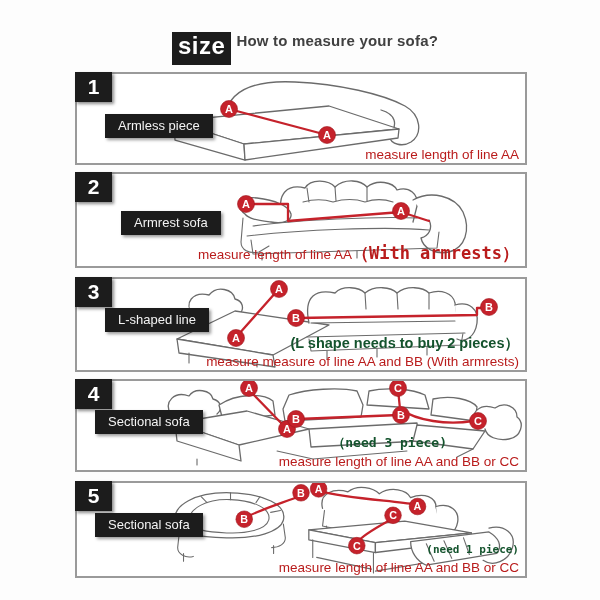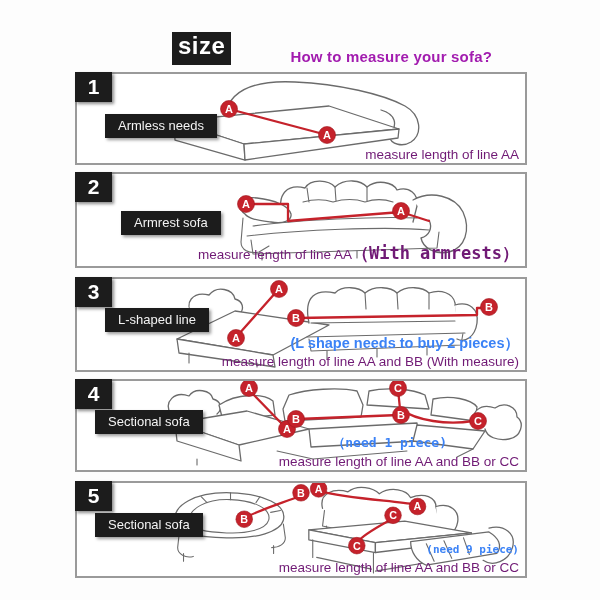--- a/index.html
+++ b/index.html
@@ -4,24 +4,24 @@
 <style>
   html,body{margin:0;padding:0;}
   body{
     width:600px;height:600px;background:#fdfdfd;
     font-family:"Liberation Sans",sans-serif;color:#222;
     -webkit-font-smoothing:antialiased;
   }
   .canvas{position:relative;width:600px;height:600px;overflow:hidden;background:#fdfdfd;}
 
   
-  .header{position:absolute;top:32px;left:172px;display:flex;align-items:flex-end;gap:15px;}
+  .header{position:absolute;top:32px;left:172px;display:flex;align-items:flex-start;gap:5px;}
   .size-badge{background:#1c1c1c;color:#fff;font-weight:bold;font-size:24px;line-height:1;
     padding:2px 6px 7px 6px;letter-spacing:0.5px;}
-  .header-title{font-size:15px;color:#a21caf;font-weight:600;letter-spacing:0.2px;margin-left:44px;}
+  .header-title{font-size:15px;color:#404040;font-weight:600;letter-spacing:0.2px;}
 
   
   .section{position:absolute;left:75px;width:452px;background:#fff;
     border:2px solid #9a9a9a;box-sizing:border-box;}
   .s1{top:72px;height:93px}
   .s2{top:172px;height:96px}
   .s3{top:277px;height:95px}
   .s4{top:379px;height:93px}
   .s5{top:481px;height:97px}
 
@@ -29,24 +29,24 @@
     color:#fff;font-size:21px;font-weight:bold;display:flex;align-items:center;justify-content:center;
     box-shadow:2px 2px 3px rgba(0,0,0,.45);z-index:4;}
   .type-label{position:absolute;background:#1c1c1c;color:#f3f3f3;font-size:13px;
     padding:4px 13px 5px;box-shadow:2px 2px 3px rgba(0,0,0,.4);z-index:4;white-space:nowrap;}
   .s1 .type-label{left:28px;top:40px}
   .s2 .type-label{left:44px;top:37px}
   .s3 .type-label{left:28px;top:29px}
   .s4 .type-label{left:18px;top:29px}
   .s5 .type-label{left:18px;top:30px}
 
-  .caption{position:absolute;right:6px;bottom:1px;font-size:13.5px;color:#701a75;
+  .caption{position:absolute;right:6px;bottom:1px;font-size:13.5px;color:#b91c1c;
     z-index:3;white-space:nowrap;}
   .mono{font-family:"DejaVu Sans Mono",monospace;font-size:17px;font-weight:600;}
-  .note{position:absolute;color:#3b82f6;font-weight:bold;z-index:3;white-space:nowrap;}
+  .note{position:absolute;color:#14532d;font-weight:bold;z-index:3;white-space:nowrap;}
   .s3 .note{right:6px;bottom:17px;font-size:14.5px;}
   .s4 .note{right:78px;bottom:18px;font-size:13px;font-family:"DejaVu Sans Mono",monospace;}
   .s5 .note{right:6px;bottom:20px;font-size:11px;font-family:"DejaVu Sans Mono",monospace;}
 
   .art{position:absolute;left:0;top:0;width:100%;height:100%;z-index:1;}
   .ln{fill:#fff;stroke:#6b6b6b;stroke-width:1.3;stroke-linejoin:round;stroke-linecap:round;}
   .ln2{fill:none;stroke:#6b6b6b;stroke-width:1.1;stroke-linejoin:round;stroke-linecap:round;}
   .red{fill:none;stroke:#c5222b;stroke-width:2.3;stroke-linejoin:round;stroke-linecap:round;}
   .mk{fill:#c5222b;stroke:#9e151c;stroke-width:0.6;}
   .mt{fill:#fff;font-family:"Liberation Sans",sans-serif;font-size:11px;font-weight:bold;text-anchor:middle;}
@@ -56,21 +56,21 @@
 
 <div class="canvas">
 
   <div class="header">
     <span class="size-badge">size</span>
     <span class="header-title">How to measure your sofa?</span>
   </div>
 
   <div class="section s1">
     <div class="num-badge">1</div>
-    <div class="type-label">Armless needs</div>
+    <div class="type-label">Armless piece</div>
     <svg class="art" viewBox="0 0 448 89">
       <g>
         <path class="ln" d="M148,42 C152,16 178,6 218,8 C262,10 306,20 328,32 C344,41 346,60 334,68 C326,73 314,71 312,62 C322,50 318,40 304,36"></path>
         <path class="ln" d="M97,47 L252,32 L322,55 L167,70 Z"></path>
         <path class="ln" d="M97,47 L98,66 L168,86 L167,70 Z"></path>
         <path class="ln" d="M167,70 L322,55 L321,64 L168,86 Z"></path>
       </g>
       <g>
         <path class="red" d="M152,35 L250,61"></path>
         <circle class="mk" cx="152" cy="35" r="8.5"></circle>
@@ -130,21 +130,21 @@
       </g>
       <g>
         <path class="red" d="M221,39 L400,36 L400,29 L404,29"></path>
         <circle class="mk" cx="219" cy="39" r="8.5"></circle>
         <circle class="mk" cx="412" cy="28" r="8.5"></circle>
         <text class="mt" x="219" y="43">B</text>
         <text class="mt" x="412" y="32">B</text>
       </g>
     </svg>
     <div class="note">(L shape needs to buy 2 pieces）</div>
-    <div class="caption">measure length of line AA and BB (With measure)</div>
+    <div class="caption">measure measure of line AA and BB (With armrests)</div>
   </div>
 
   <div class="section s4">
     <div class="num-badge">4</div>
     <div class="type-label">Sectional sofa</div>
     <svg class="art" viewBox="0 0 448 89">
       <g>
         <path class="ln" d="M94,34 C86,20 98,10 112,15 C118,6 134,9 136,18 C144,20 146,28 140,33"></path>
         <path class="ln" d="M142,24 C160,12 186,12 196,20 L198,34 L146,40 Z"></path>
         <path class="ln" d="M206,28 L212,14 C230,8 262,6 280,10 L286,24 L284,36 L208,40 Z"></path>
@@ -172,21 +172,21 @@
         <text class="mt" x="324" y="38">B</text>
       </g>
       <g>
         <path class="red" d="M321,8 L323,28 C340,40 370,44 396,40"></path>
         <circle class="mk" cx="321" cy="7" r="8.5"></circle>
         <circle class="mk" cx="401" cy="40" r="8.5"></circle>
         <text class="mt" x="321" y="11">C</text>
         <text class="mt" x="401" y="44">C</text>
       </g>
     </svg>
-    <div class="note">（need 1 piece)</div>
+    <div class="note">（need 3 piece)</div>
     <div class="caption">measure length of line AA and BB or CC</div>
   </div>
 
   <div class="section s5">
     <div class="num-badge">5</div>
     <div class="type-label">Sectional sofa</div>
     <svg class="art" viewBox="0 0 448 95">
       <g>
         <path class="ln" d="M96,42 C90,22 118,9 152,10 C186,11 210,22 206,38 C203,50 178,57 148,56 C118,55 101,52 96,42 Z"></path>
         <path class="ln2" d="M110,40 C108,26 128,16 152,17 C176,18 194,26 191,38 C188,48 168,52 148,51 C128,50 113,48 110,40 Z"></path>
@@ -219,17 +219,17 @@
         <text class="mt" x="343" y="28">A</text>
       </g>
       <g>
         <path class="red" d="M318,36 C304,44 288,52 282,60"></path>
         <circle class="mk" cx="318" cy="33" r="8.5"></circle>
         <circle class="mk" cx="281" cy="64" r="8.5"></circle>
         <text class="mt" x="318" y="37">C</text>
         <text class="mt" x="281" y="68">C</text>
       </g>
     </svg>
-    <div class="note">(need 9 piece)</div>
+    <div class="note">(need 1 piece)</div>
     <div class="caption">measure length of line AA and BB or CC</div>
   </div>
 
 </div>
 
 </body></html>

